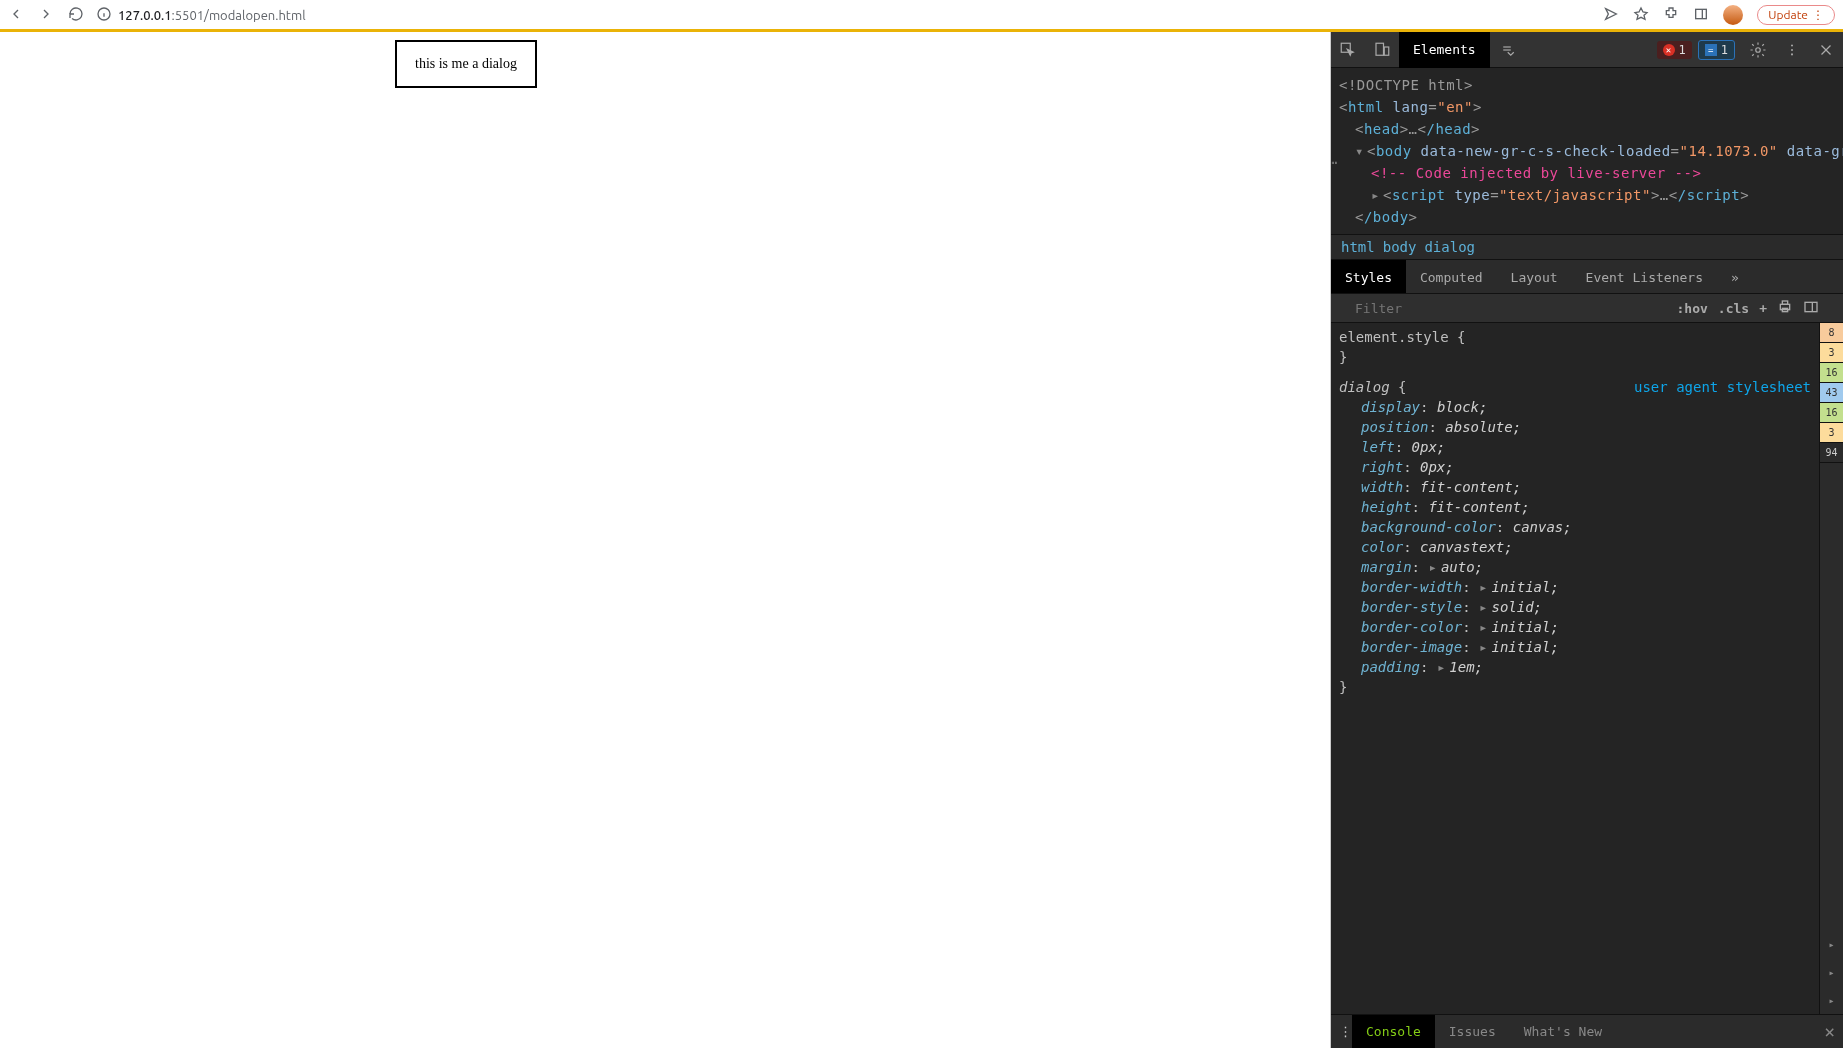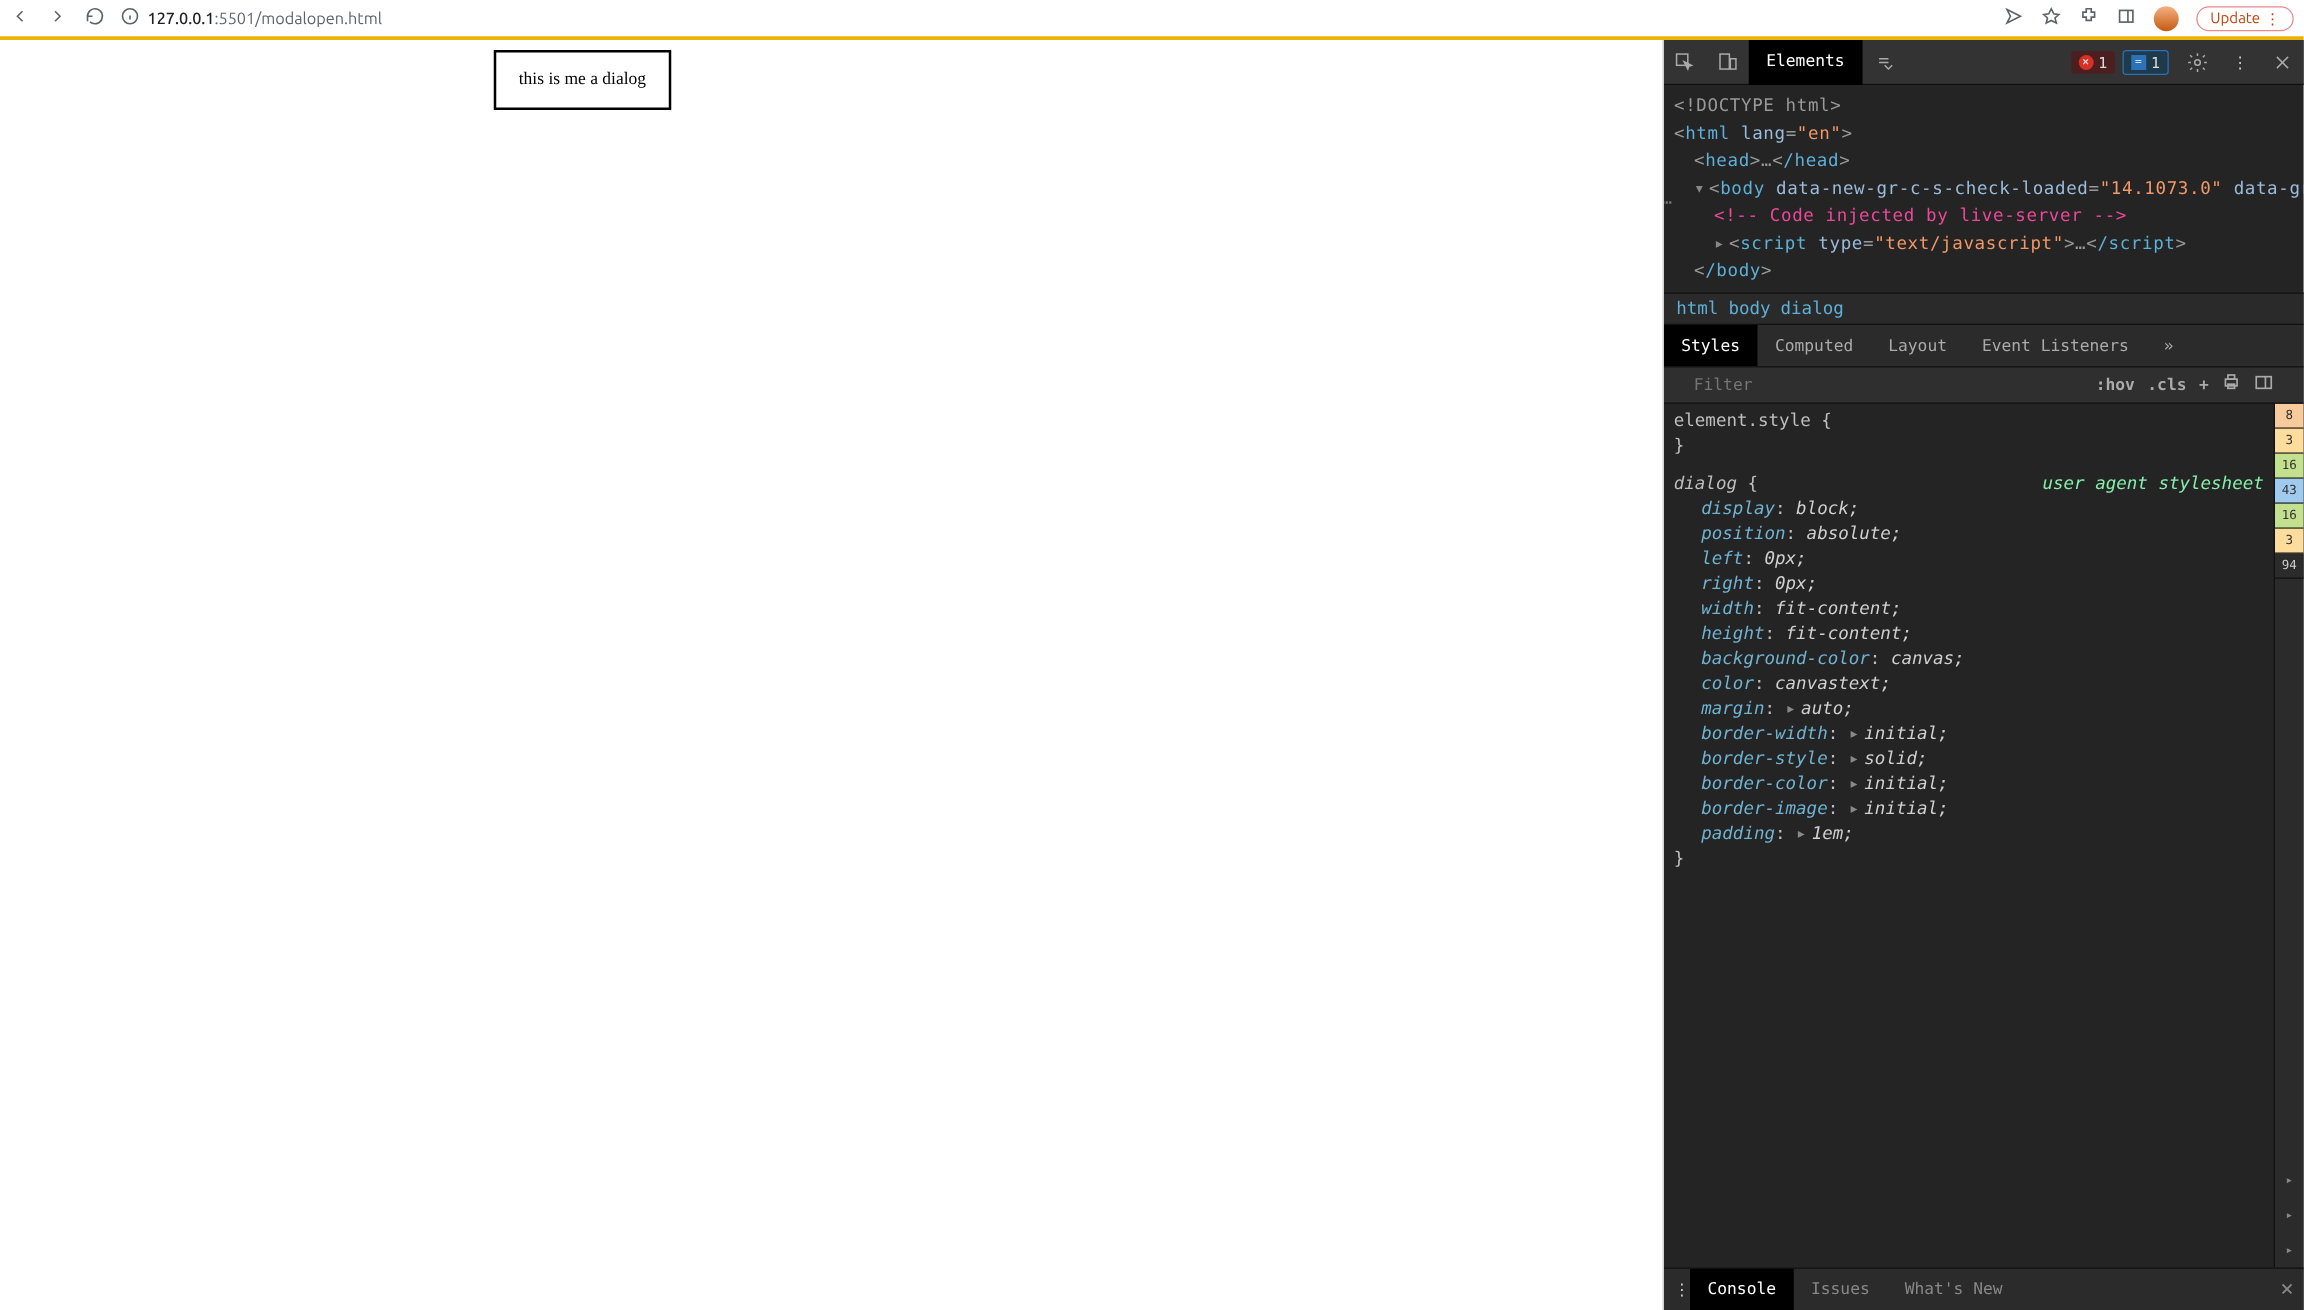--- a/index.html
+++ b/index.html
@@ -166,21 +166,21 @@
   font-size:14px;
   line-height:20px;
   overflow:auto;
 }
 .styles-rules .sel { color:#bfbfbf; }
 .styles-rules .brace { color:#bfbfbf; }
 .styles-rules .prop { color:#6fb3d2; font-style:italic; }
 .styles-rules .val  { color:#d0d0d0; font-style:italic; }
 .styles-rules .indent { padding-left:22px; position:relative; }
 .tri::before { content:"▸"; color:#888; margin-right:4px; }
-.ua-label { float:right; color:#86efac; font-style:italic; }
+.ua-label { float:right; color:#0ea5e9; }
 .rule-block { margin-bottom:10px; }
 
 .box-model-strip {
   width:24px;
   background:#2b2b2b;
   border-left:1px solid #111;
   display:flex;flex-direction:column;
   font-size:10px;
   color:#333;
 }
@@ -192,21 +192,21 @@
 
 
 .drawer {
   display:flex;align-items:center;
   height:34px;
   background:#2b2b2b;
   border-top:1px solid #111;
   padding:0 8px;
 }
 .drawer .dtab { padding:0 14px;height:34px;display:flex;align-items:center;color:#888; }
-.drawer .dtab.active { background:#000;color:#ffffff;font-weight:500; }
+.drawer .dtab.active { background:#000;color:#84cc16;font-weight:500; }
 .drawer .spacer { flex:1; }
 .drawer .x { color:#888;font-size:18px; }
 
 </style>
 </head>
 <body>
 
 <div class="browser-toolbar">
   <div class="nav-icons">
     <span><svg viewBox="0 0 24 24">

